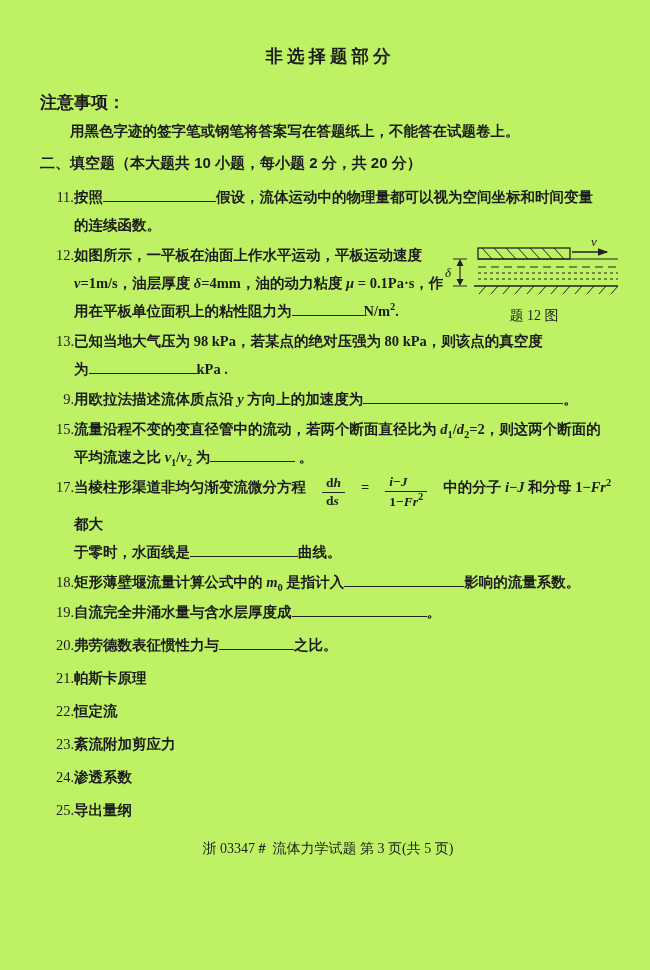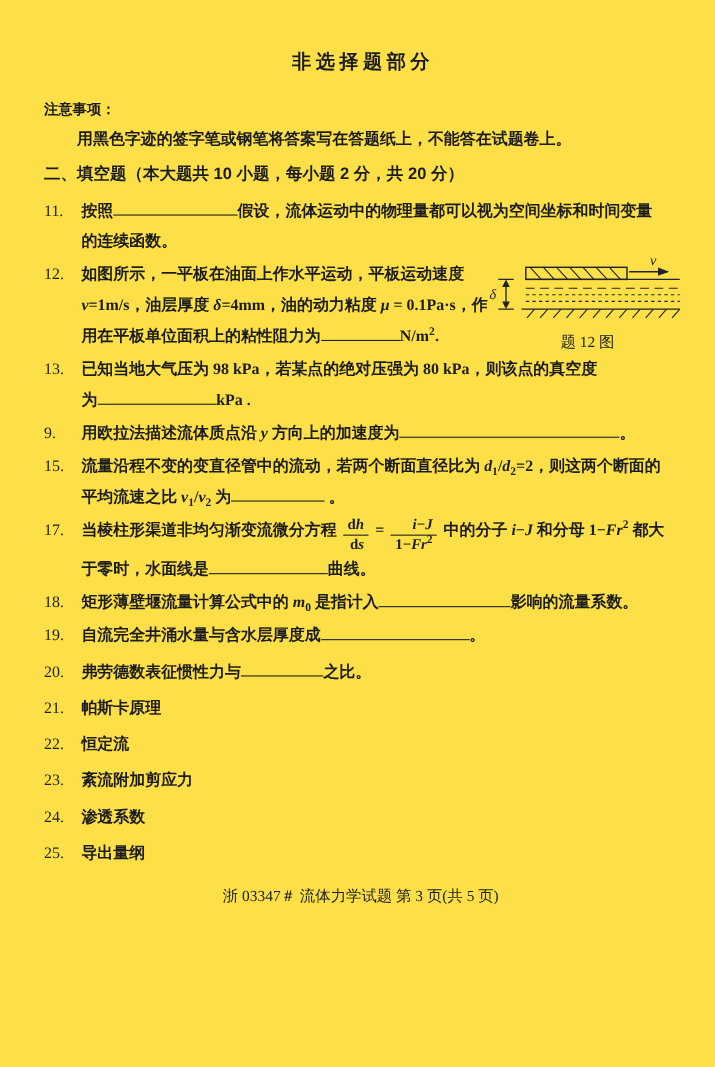--- a/index.html
+++ b/index.html
@@ -1,55 +1,55 @@
 <!DOCTYPE html>
 <html><head>
 <meta charset="utf-8">
 <style>
   html,body { margin:0; padding:0; background:#ffffff; }
   .page {
     width:650px; height:970px; box-sizing:border-box; position:relative;
-    background:#fde047; color:#1c1c1c;
+    background:#bef264; color:#1c1c1c;
     font-family:"Liberation Serif","DejaVu Serif",serif;
     font-size:14.5px; overflow:hidden;
     padding:44px 34px 0 40px;
   }
   .title {
     font-family:"Liberation Sans","DejaVu Sans",sans-serif;
     font-weight:bold; font-size:17.5px; text-align:center;
     letter-spacing:4px; padding-left:4px; margin:0;
   }
   .notes-head {
     font-family:"Liberation Sans","DejaVu Sans",sans-serif;
-    font-weight:bold; margin-top:23px; font-size:13px;
+    font-weight:bold; margin-top:23px; font-size:17px;
   }
   .notes-body {
     font-family:"Liberation Sans","DejaVu Sans",sans-serif;
     font-weight:bold; margin-top:8px; padding-left:30px; font-size:14.5px;
   }
   .sec-heading {
     font-family:Liberation Sans, sans-serif;
     font-weight:bold; font-size:15px; margin:13px 0 10px 0;
   }
   .sec-heading.terms { margin:9px 0 15px 0; }
   .question { display:flex; line-height:28px; margin-bottom:2px; }
   #fill-questions .question:nth-child(8),
   #fill-questions .question:nth-child(9) { margin-bottom:5px; }
   #term-questions .question { margin-bottom:5px; }
-  .qnum { flex:0 0 34px; }
+  .qnum { flex:0 0 34px;text-align:right; }
   .qbody { flex:1;font-weight:bold; }
   sub, sup { font-size:10.5px; line-height:1; }
   i { font-style:italic; }
   .blank {
     display:inline-block; border-bottom:1px solid #222;
     height:14px; vertical-align:baseline;
   }
   .frac {
-    display:inline-block; vertical-align:-13px; text-align:right;
-    line-height:1.25; font-size:13.5px; margin:0 6px;
+    display:inline-block; vertical-align:-13px; text-align:left;
+    line-height:1.25; font-size:13.5px; margin:0 16px;
   }
   .frac .num { display:block; border-bottom:1px solid #222; padding:0 4px; }
   .frac .den { display:block; padding:0 4px; }
   .question.has-figure { position:relative; }
   .question.has-figure .qbody { max-width:402px; }
   .figure12 {
     position:absolute; right:-8px; top:-5px; width:180px; text-align:center;
   }
   .fig-caption { font-size:14px; line-height:18px; margin-top:0; }
   .footer { text-align:center; font-size:14px; margin-top:16px; }

